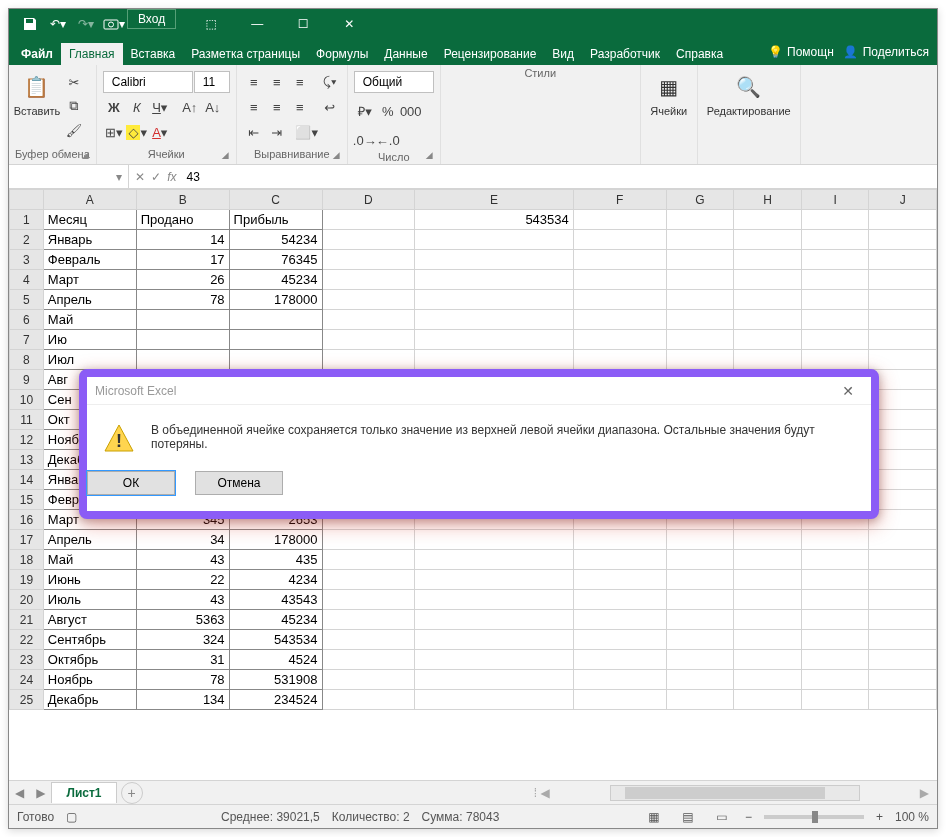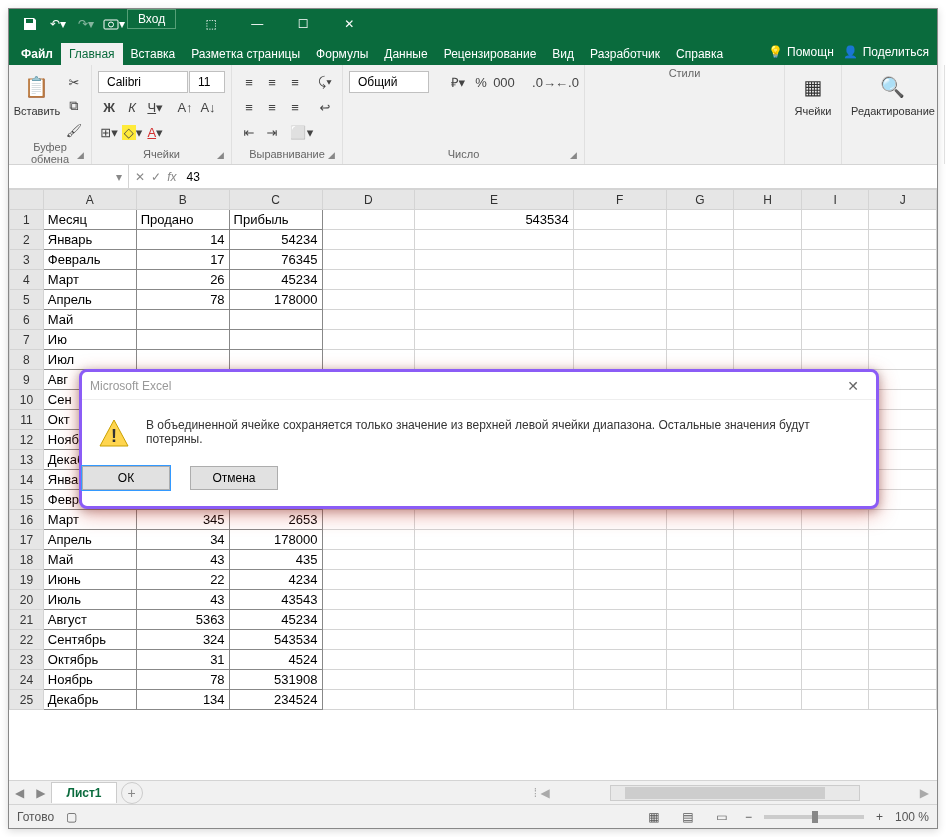--- a/index.html
+++ b/index.html
@@ -68,21 +68,21 @@
 .hscroll .thumb { position: absolute; left: 14px; top: 1px; width: 200px; height: 12px; background: #cdcdcd; }
 
 
 .statusbar { height: 24px; background: #f1f1f1; border-top: 1px solid #d4d4d4; display: flex; align-items: center; font-size: 12px; color: #555; padding: 0 8px; justify-content: space-between; }
 .statusbar .sb-left, .statusbar .sb-center, .statusbar .sb-right { display: flex; align-items: center; gap: 12px; }
 .statusbar .view-btn { width: 22px; height: 18px; border: 1px solid transparent; display: flex; align-items: center; justify-content: center; }
 .zoom-slider { width: 100px; height: 4px; background: #ccc; position: relative; }
 .zoom-slider .zthumb { position: absolute; left: 48px; top: -4px; width: 6px; height: 12px; background: #888; }
 
 
-.dialog-overlay { position: absolute; top: 360px; left: 70px; width: 800px; background: #fff; border: 3px solid #8b5cf6; border-radius: 8px; box-shadow: 0 6px 20px rgba(212,58,42,0.4), 0 2px 10px rgba(0,0,0,0.3); }
+.dialog-overlay { position: absolute; top: 360px; left: 70px; width: 800px; background: #fff; border: 8px solid #8b5cf6; border-radius: 8px; box-shadow: 0 6px 20px rgba(212,58,42,0.4), 0 2px 10px rgba(0,0,0,0.3); }
 .dialog-titlebar { height: 28px; display: flex; align-items: center; justify-content: space-between; padding: 0 8px; font-size: 12px; color: #999; border-bottom: 1px solid #eee; }
 .dialog-close { font-size: 14px; color: #666; width: 30px; text-align: center; }
 .dialog-body { padding: 18px 16px 8px; display: flex; align-items: flex-start; gap: 16px; font-size: 12px; color: #333; }
 .dialog-icon { width: 32px; height: 32px; flex-shrink: 0; }
 .dialog-buttons { display: flex; justify-content: flex-start; gap: 20px; padding: 8px 0 16px; }
 .dialog-btn { min-width: 88px; height: 24px; font-size: 12px; border: 1px solid #adadad; background: #e1e1e1; cursor: pointer; }
 .dialog-btn.primary { outline: 1px solid #3399ff; }
 
 .icon-svg { width: 16px; height: 16px; }
 </style>
@@ -199,21 +199,21 @@
           <div class="rbtn-small">⇥</div>
           <div style="width:6px"></div>
           <div class="rbtn-small">⬜▾</div>
         </div>
       </div>
       <div class="ribbon-group-label">Выравнивание</div>
       <div class="dialog-launcher">◢</div>
     </div>
 
     <div class="ribbon-group">
-      <div class="ribbon-group-content" style="flex-direction:row;gap:18px">
+      <div class="ribbon-group-content" style="flex-direction:column;gap:7px">
         <input class="font-select" style="width: 80px;" value="Общий">
         <div class="rbtn-row">
           <div class="rbtn-small">₽▾</div>
           <div class="rbtn-small">%</div>
           <div class="rbtn-small">000</div>
         </div>
         <div class="rbtn-row">
           <div class="rbtn-small">.0→</div>
           <div class="rbtn-small">←.0</div>
         </div>
@@ -667,20 +667,25 @@
         </div>
       <span style="color:#aaa">▶</span>
     </div>
   </div>
 
   <div class="statusbar">
     <div class="sb-left">
       <span>Готово</span>
       <span>▢</span>
     </div>
+    <div class="sb-center">
+      <span>Среднее: 39021,5</span>
+      <span>Количество: 2</span>
+      <span>Сумма: 78043</span>
+    </div>
     <div class="sb-right">
       <span class="view-btn">▦</span>
       <span class="view-btn">▤</span>
       <span class="view-btn">▭</span>
       <span>−</span>
       <div class="zoom-slider">
           <div class="zthumb"></div>
         </div>
       <span>+</span>
       <span>100 %</span>

